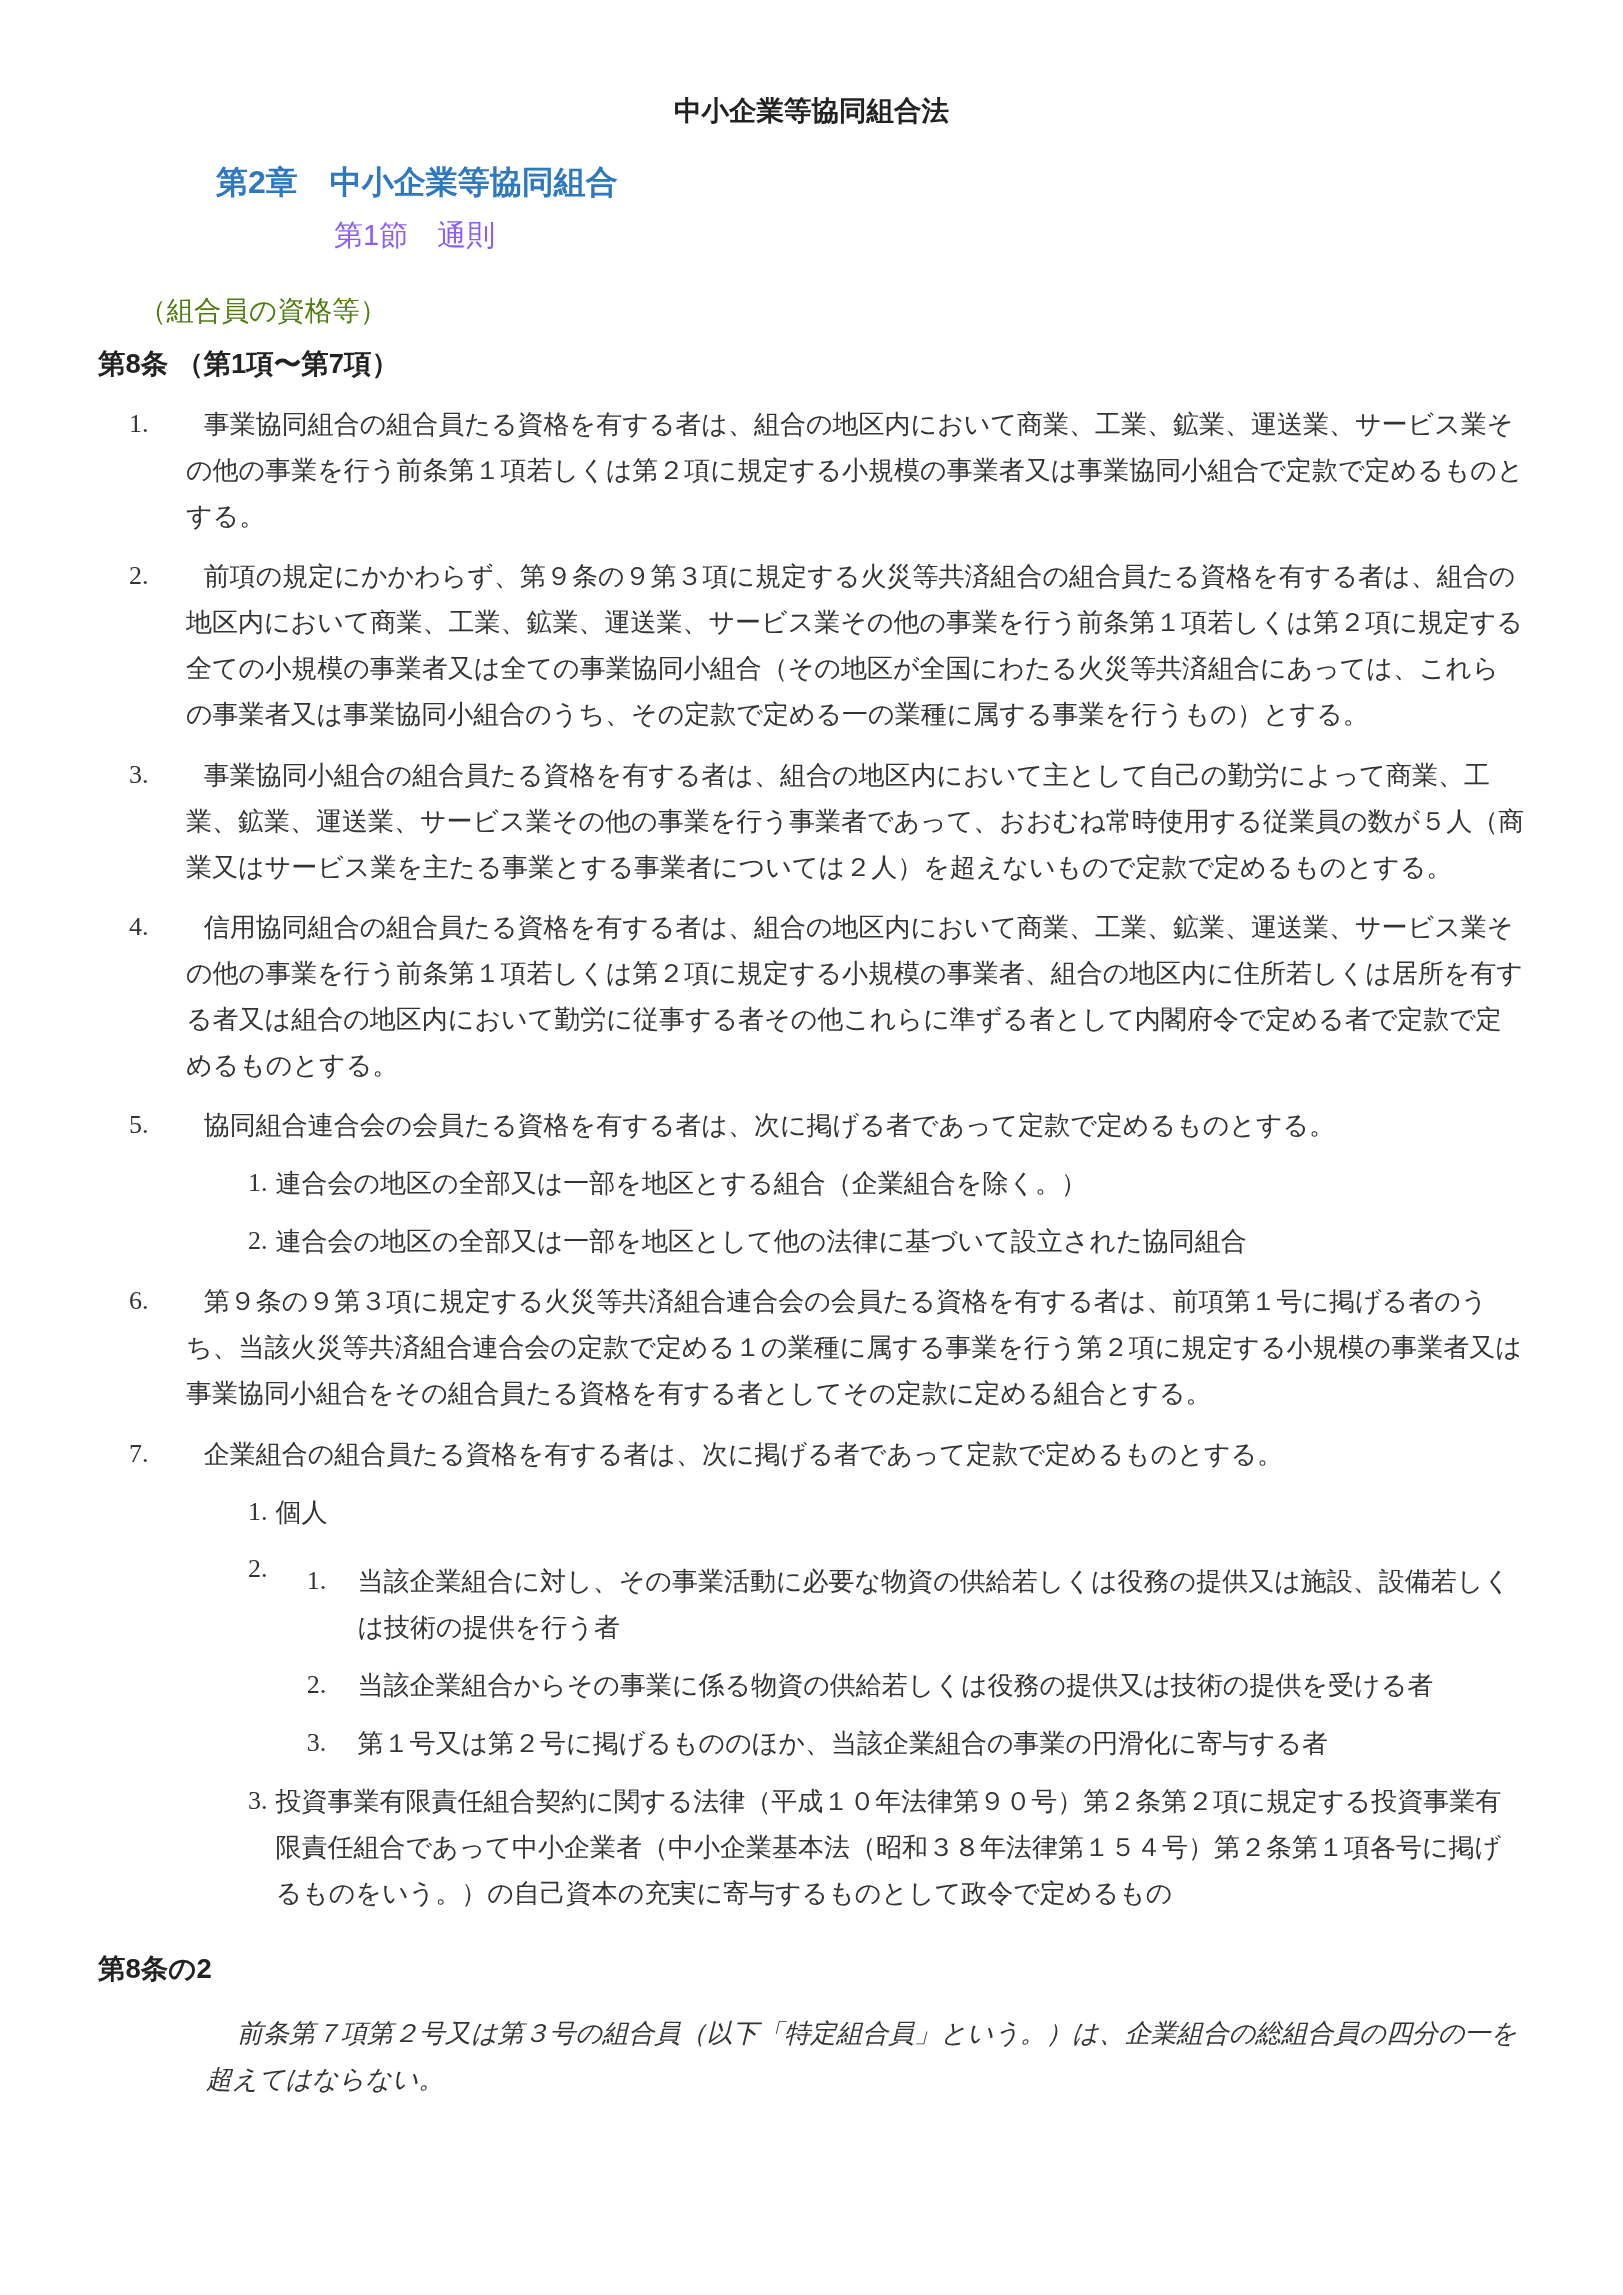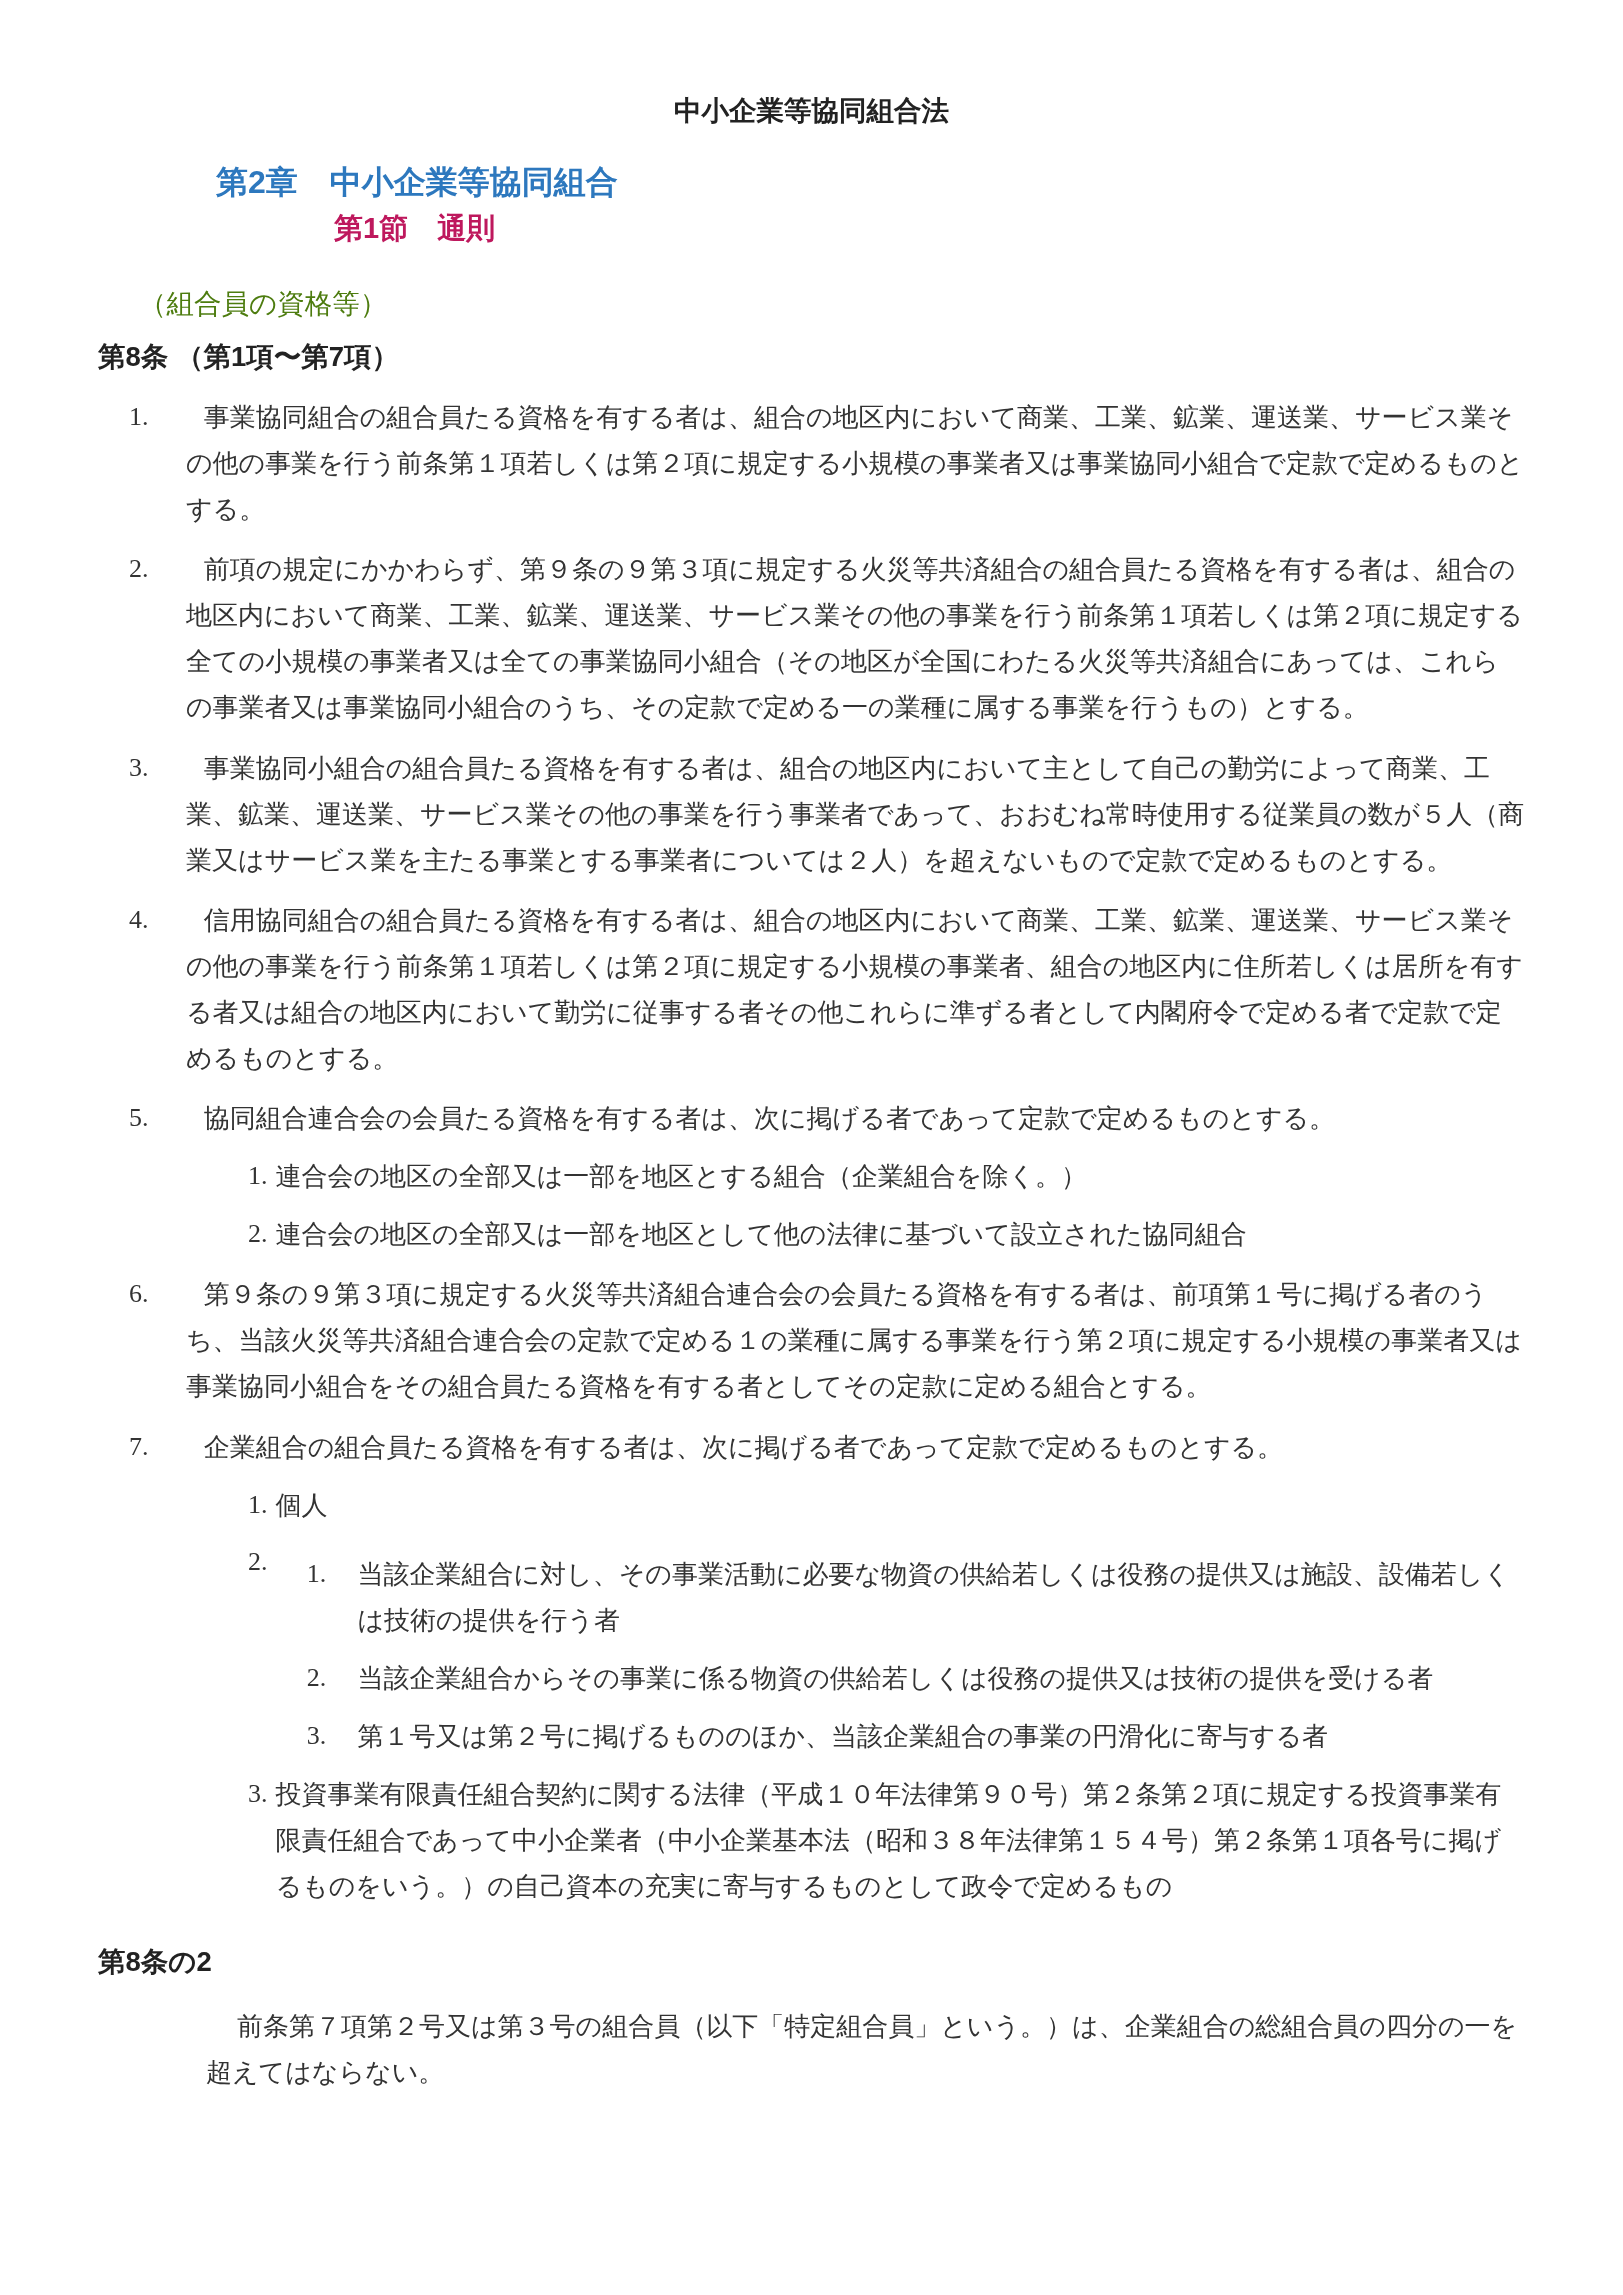--- a/index.html
+++ b/index.html
@@ -28,23 +28,23 @@
     font-size: 27.5px;
     color: #222222;
   }
   .chapter {
     margin: 25px 0 0 118px;
     color: #2d78be;
     font-weight: 700;
     font-size: 32px;
   }
   .section {
-    margin: 0 0 0 236px;
-    color: #be185d;
-    font-weight: 700;
+    margin: 7px 0 0 236px;
+    color: #8b5cf6;
+    font-weight: 400;
     font-size: 29px;
   }
   .caption {
     margin-top: 30px;
     font-weight: 400;
     font-size: 27.5px;
     color: #4d7c0f;
     margin-left: 41px;
   }
   .art-heading {
@@ -71,20 +71,21 @@
   .txt {
     flex: 1 1 auto;
     min-width: 0;
   }
   .lvl1 > .txt > .para:first-child { text-indent: 17.7px; }
   .para { margin: 0; }
   .art2 { margin-top: 30px; }
   .art2-body {
     margin: 18.3px 0 0 108px;
     text-indent: 31px;
+    font-style: italic;
   }
 </style>
 </head>
 <body>
 
 <div class="page">
   <div class="doc-title">中小企業等協同組合法</div>
   <div class="chapter">第2章　中小企業等協同組合</div>
   <div class="section">第1節　通則</div>
   <div class="caption">（組合員の資格等）</div>

